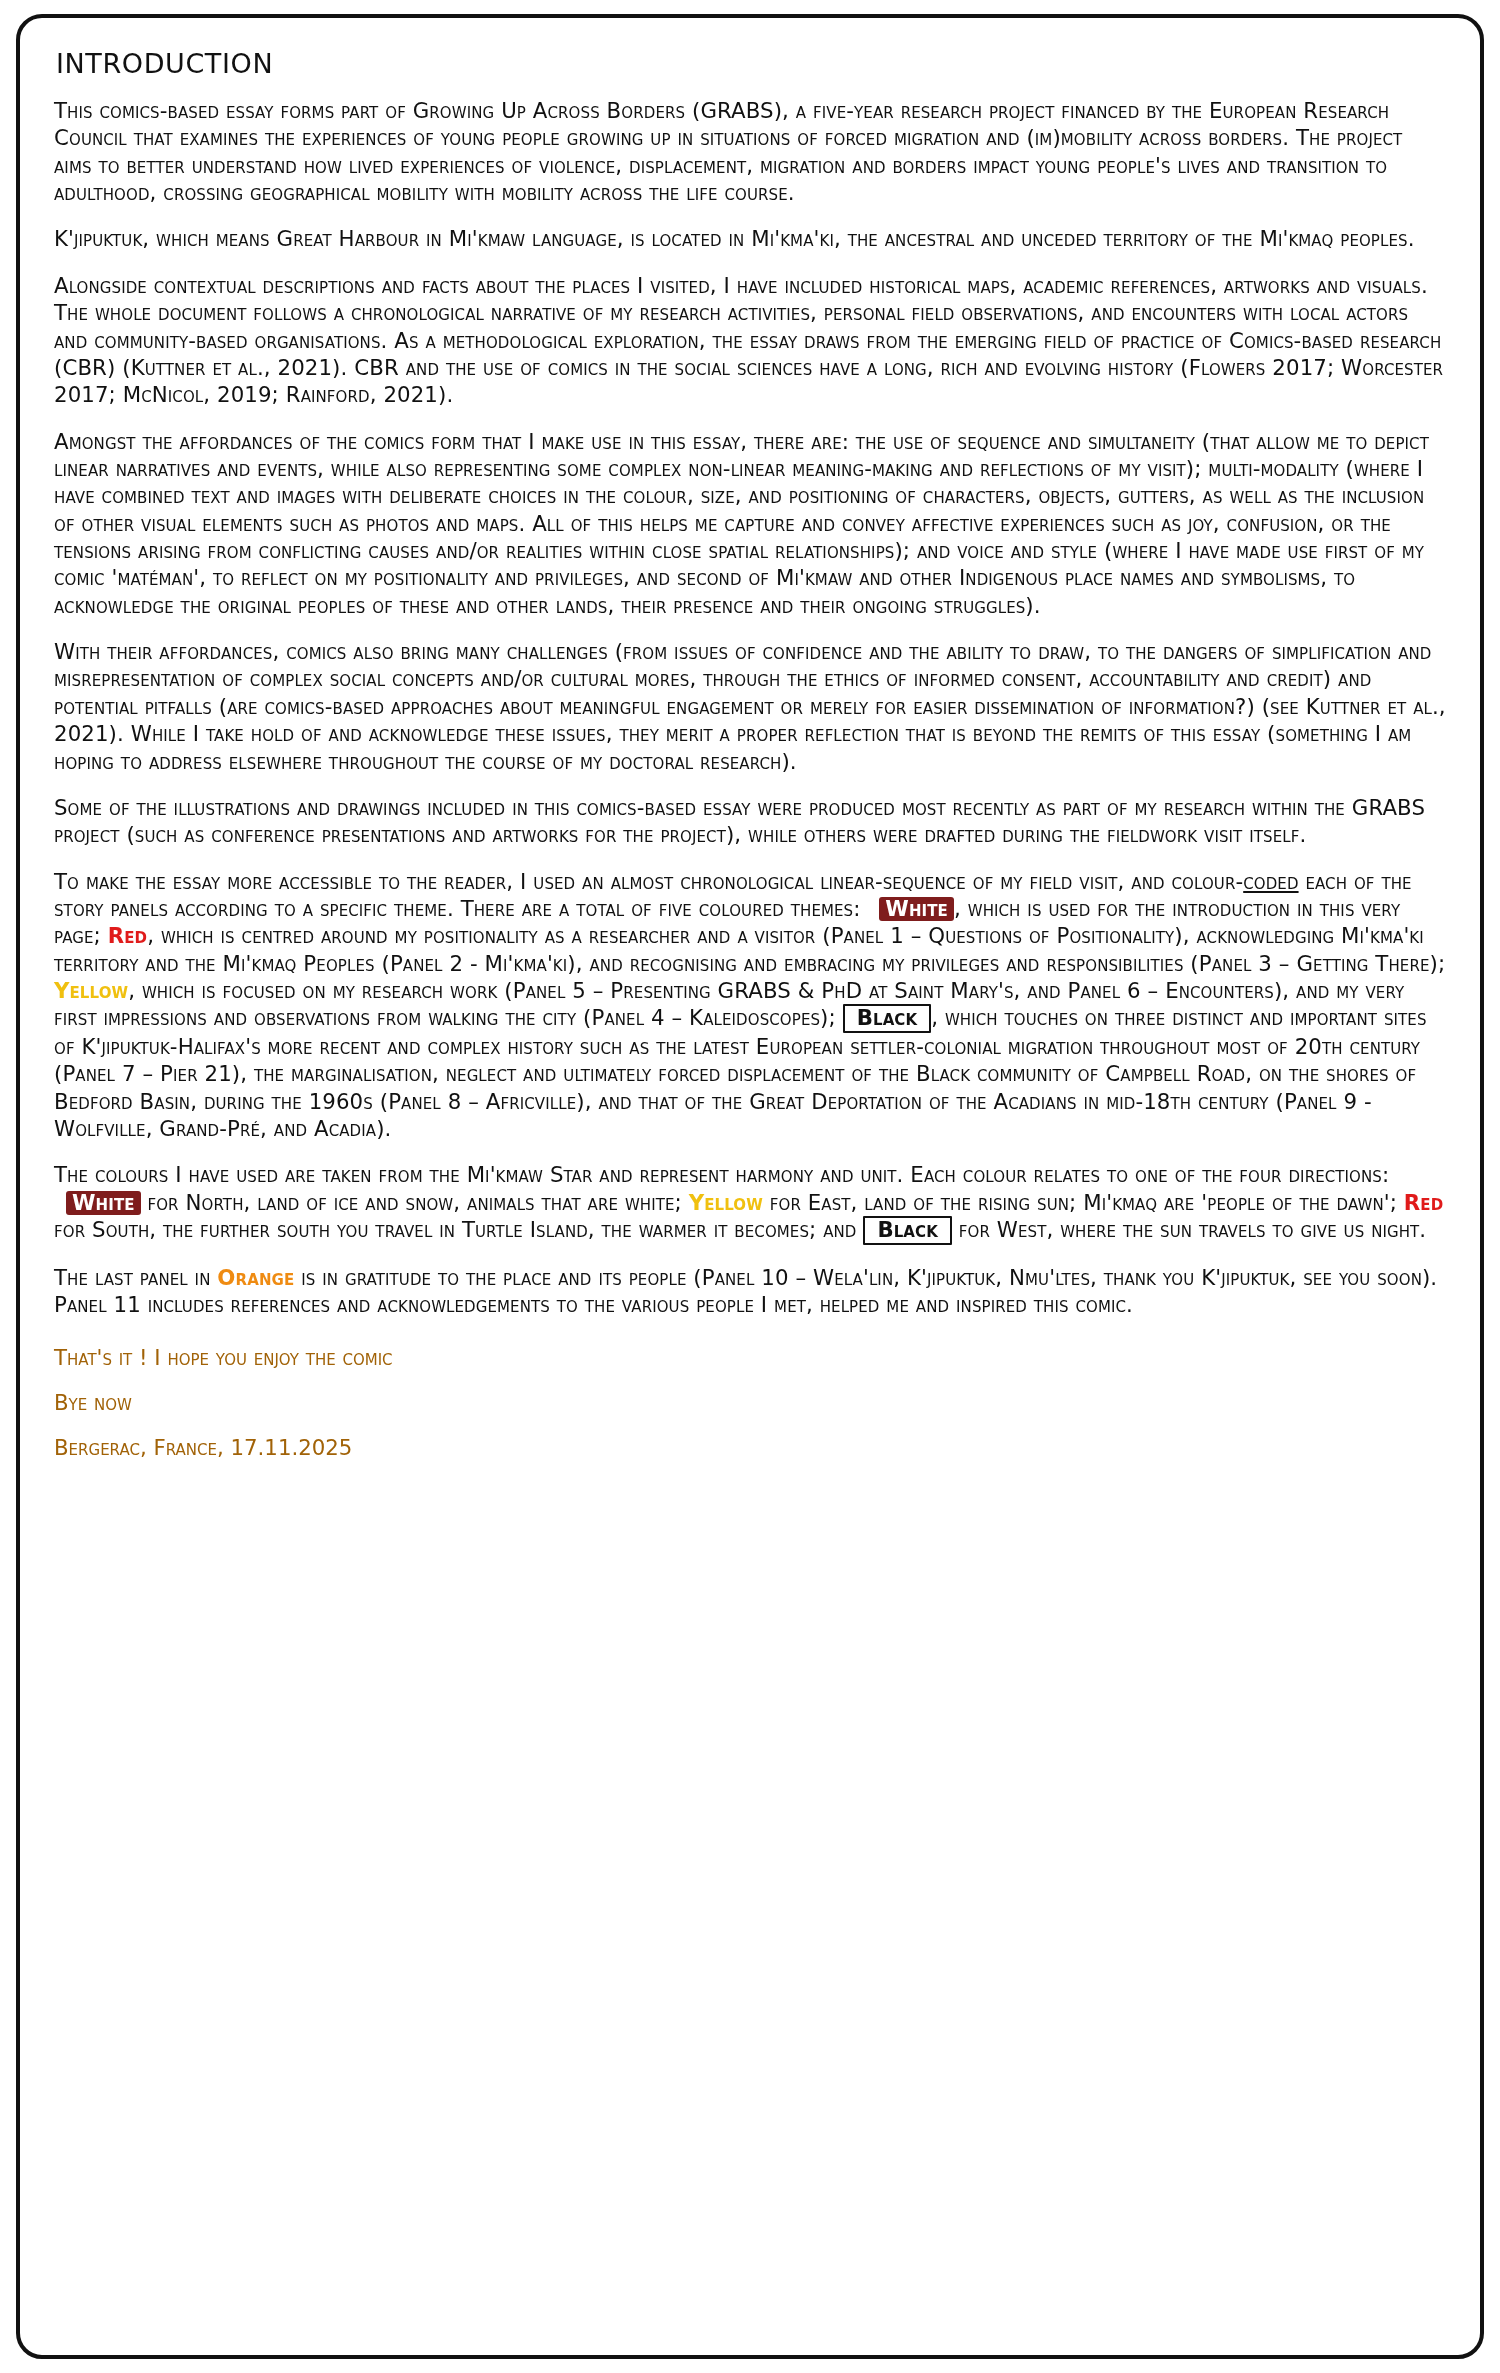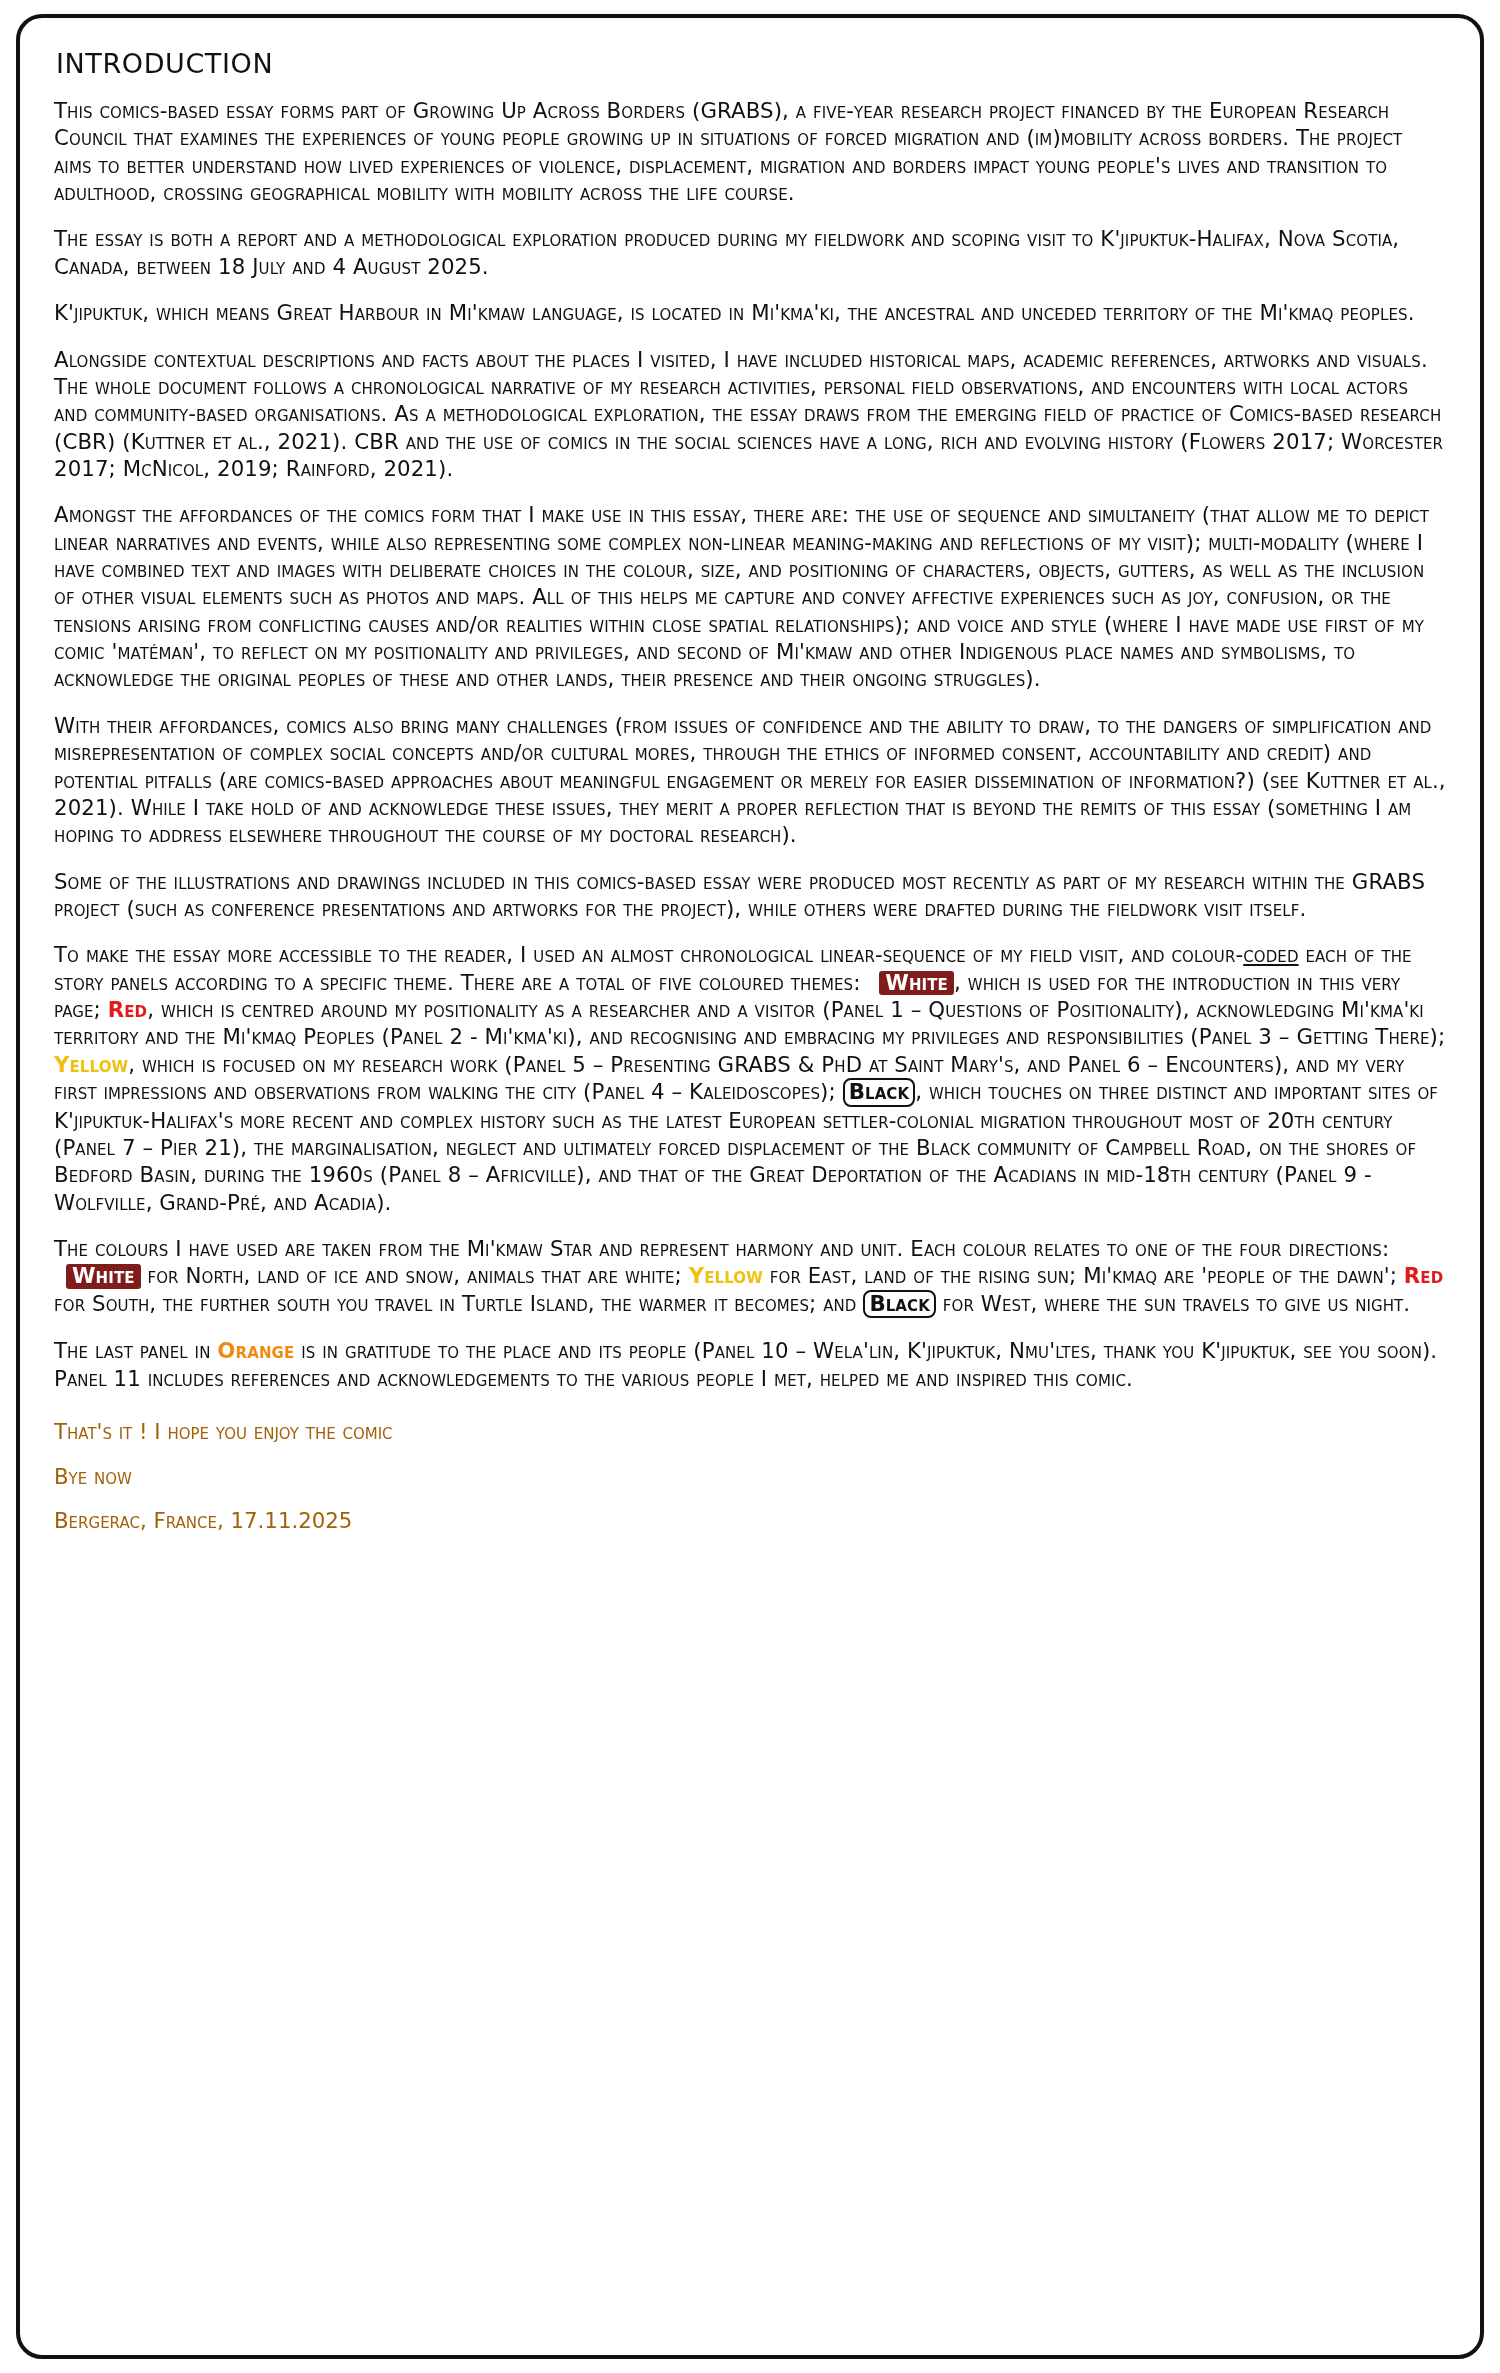--- a/index.html
+++ b/index.html
@@ -58,22 +58,22 @@
     padding: 0 6px;
     border-radius: 3px;
     line-height: 1.15;
     margin-left: 12px;
   }
   .chipBlack {
     display: inline-block;
     border: 2px solid #111111;
     color: #111111;
     font-weight: bold;
-    padding: 0 4px;
-    border-radius: 8px;
+    padding: 0 12px;
+    border-radius: 1px;
     line-height: 1.15;
   }
   .u { text-decoration: underline; }
   .sign {
     margin: 0 0 17px 0;
     font-size: 21.3px;
     line-height: 1.3;
     color: #a16207;
     font-variant: small-caps;
   }
@@ -84,21 +84,20 @@
 
 <div class="page">
   <div class="panel">
 
     <div class="heading">Introduction</div>
 
     <p class="para">
       <span>This comics-based essay forms part of </span><span class="b">Growing Up Across Borders (GRABS)</span><span>, a five-year research project financed by the European Research Council that examines the experiences of young people growing up in situations of forced migration and (im)mobility across borders. The project aims to better understand how lived experiences of violence, displacement, migration and borders impact young people's lives and transition to adulthood, crossing geographical mobility with mobility across the life course.</span>
     </p>
 
-    <p class="para">The essay is both a report and a methodological exploration produced during my fieldwork and scoping visit to K'jipuktuk-Halifax, Nova Scotia, Canada, between 18 July and 4 August 2025.</p>
 
     <p class="para">
       <span class="b">K'jipuktuk</span><span>, which means </span><span class="b">Great Harbour</span><span> in Mi'kmaw language, is located in </span><span class="b">Mi'kma'ki</span><span>, the ancestral and unceded territory of the </span><span class="b">Mi'kmaq peoples</span><span>.</span>
     </p>
 
     <p class="para">
       <span>Alongside contextual descriptions and facts about the places I visited, I have included historical maps, academic references, artworks and visuals. The whole document follows a chronological narrative of my research activities, personal field observations, and encounters with local actors and community-based organisations. As a methodological exploration, the essay draws from the emerging field of practice of </span><span class="b">Comics-based research (CBR)</span><span> (Kuttner et al., 2021). CBR and the use of comics in the social sciences have a long, rich and evolving history (Flowers 2017; Worcester 2017; McNicol, 2019; Rainford, 2021).</span>
     </p>
 
     <p class="para">

